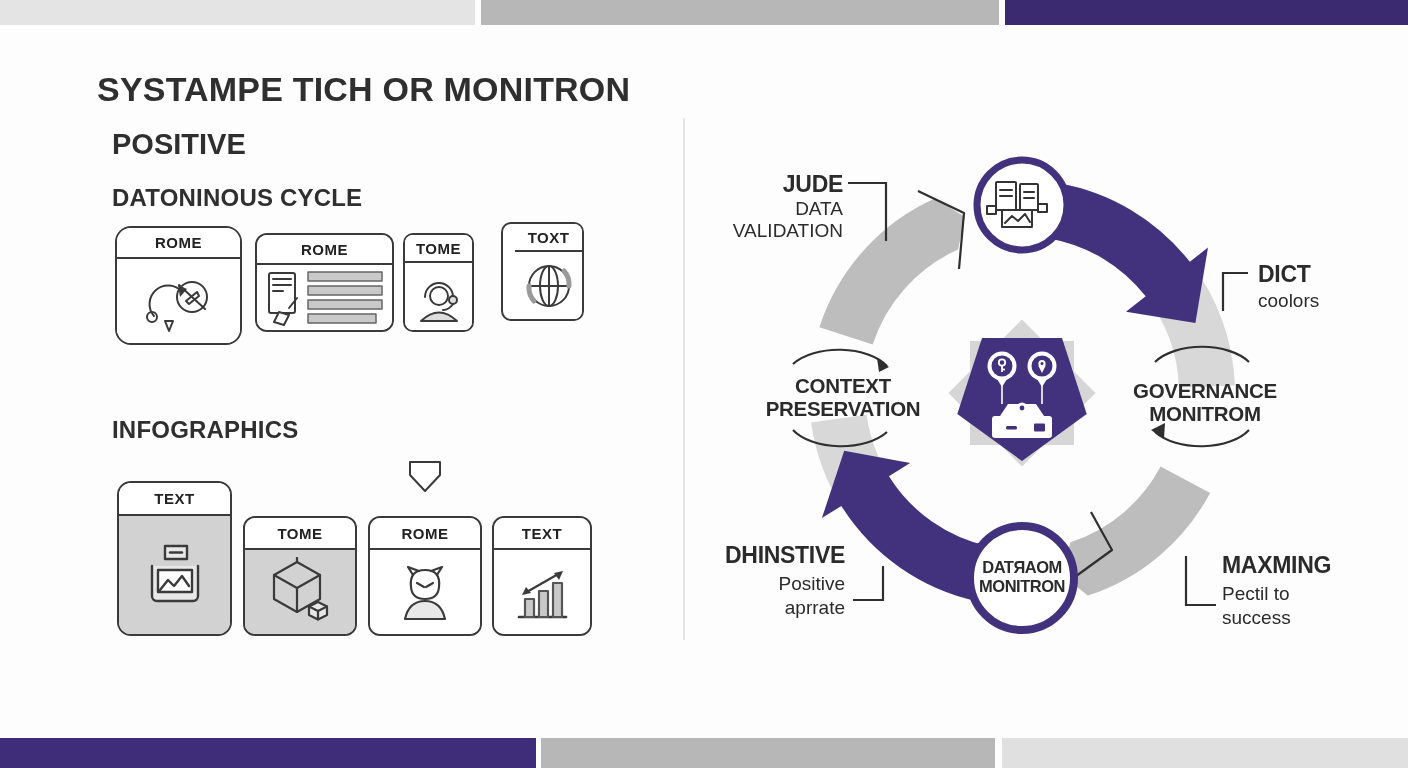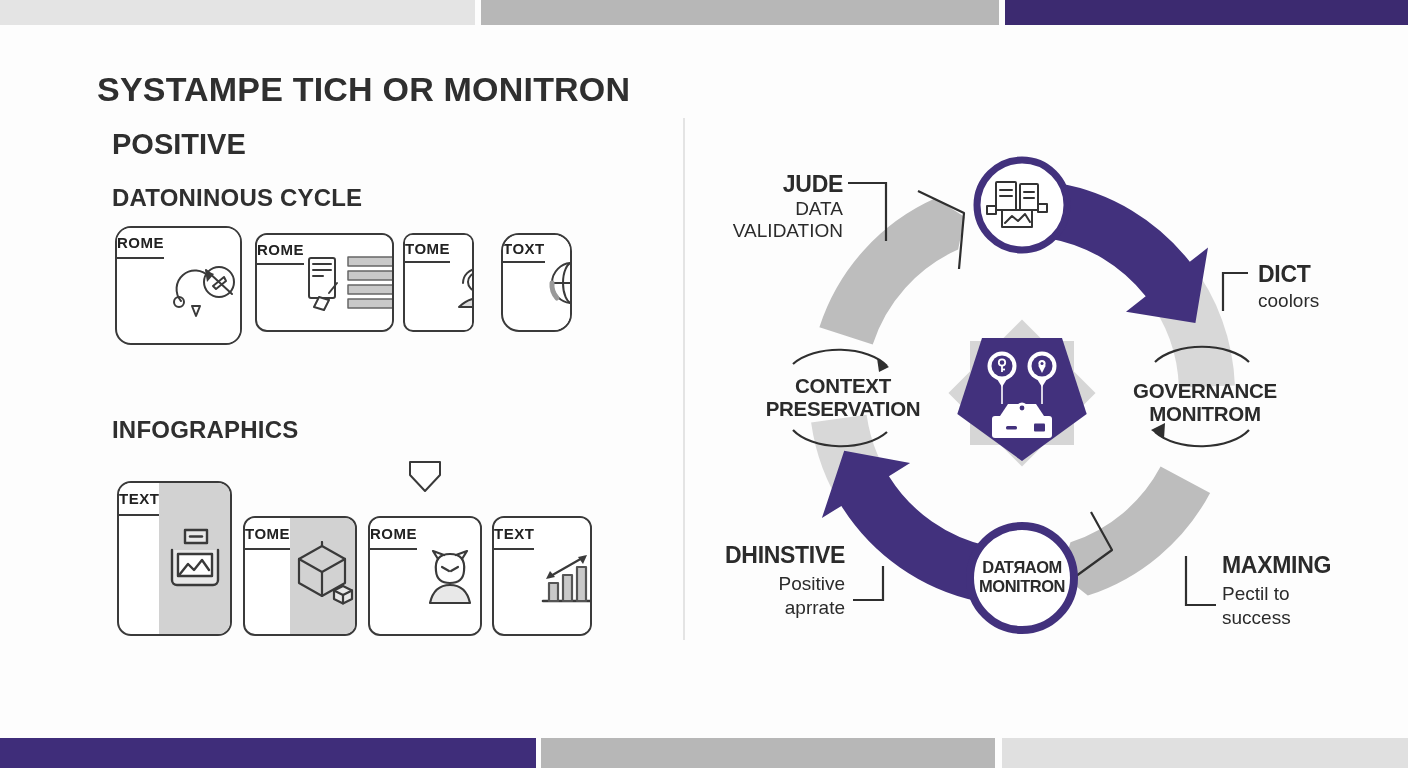--- a/index.html
+++ b/index.html
@@ -9,21 +9,21 @@
   }
   .bar{position:absolute;}
   .bar-top{top:0;height:25px;}
   .bar-bottom{top:738px;height:30px;}
   .title{position:absolute;left:97px;top:70px;font-size:34px;font-weight:600;color:#2f2f2f;letter-spacing:.2px;}
   .subtitle{position:absolute;left:112px;top:128px;font-size:29px;font-weight:600;color:#2f2f2f;}
   .sec-heading{position:absolute;font-size:24px;font-weight:600;color:#2f2f2f;letter-spacing:.2px;}
   .divider{position:absolute;left:683px;top:118px;width:2px;height:522px;background:#e4e4e4;}
   .card{
     position:absolute;border:2px solid #3a3a3a;background:#fff;overflow:hidden;
-    display:flex;flex-direction:row;
+    display:flex;flex-direction:column;
   }
   .card-header{
     flex:0 0 auto;text-align:center;font-size:15px;font-weight:600;letter-spacing:.5px;color:#222;
     border-bottom:2px solid #3a3a3a;background:#fff;display:flex;align-items:center;justify-content:center;
   }
   .card-body{flex:1 1 auto;display:flex;align-items:center;justify-content:center;background:#fff;}
   .card-body.gray{background:#d2d2d2;}
   .diagram-svg{position:absolute;left:690px;top:120px;}
   svg text{font-family:"Liberation Sans",sans-serif;fill:#2b2b2b;}
   .lblBig{font-size:23px;font-weight:600;letter-spacing:-.3px;}
@@ -89,21 +89,21 @@
       <svg width="54" height="52" viewBox="0 0 54 52" fill="none" stroke="#3a3a3a" stroke-width="2" stroke-linecap="round" stroke-linejoin="round">
         <path d="M13,26 A14,14 0 1 1 41,26"></path>
         <circle cx="27" cy="25" r="9"></circle>
         <path d="M9,50 Q27,33 45,50 Z" fill="#ddd"></path>
         <circle cx="41" cy="29" r="4" fill="#ddd"></circle>
         <path d="M41,33 Q37,39 31,39"></path>
       </svg>
     </div>
   </div>
 
-  <div class="card" style="left:501px;top:233px;width:67px;height:95px;border-radius:18px;">
+  <div class="card" style="left:501px;top:222px;width:67px;height:95px;border-radius:10px;padding-left:12px;">
     <div class="card-header" style="height:26px;">TOXT</div>
     <div class="card-body">
       <svg width="54" height="54" viewBox="0 0 54 54" fill="none" stroke="#3a3a3a" stroke-width="2" stroke-linecap="round" stroke-linejoin="round">
         <circle cx="27" cy="27" r="20"></circle>
         <line x1="7" y1="27" x2="47" y2="27"></line>
         <line x1="27" y1="7" x2="27" y2="47"></line>
         <ellipse cx="27" cy="27" rx="9" ry="20"></ellipse>
         <path d="M42,12 A20,20 0 0 1 47,27" stroke="#9a9a9a" stroke-width="5"></path>
         <path d="M12,42 A20,20 0 0 1 7,27" stroke="#9a9a9a" stroke-width="5"></path>
       </svg>

